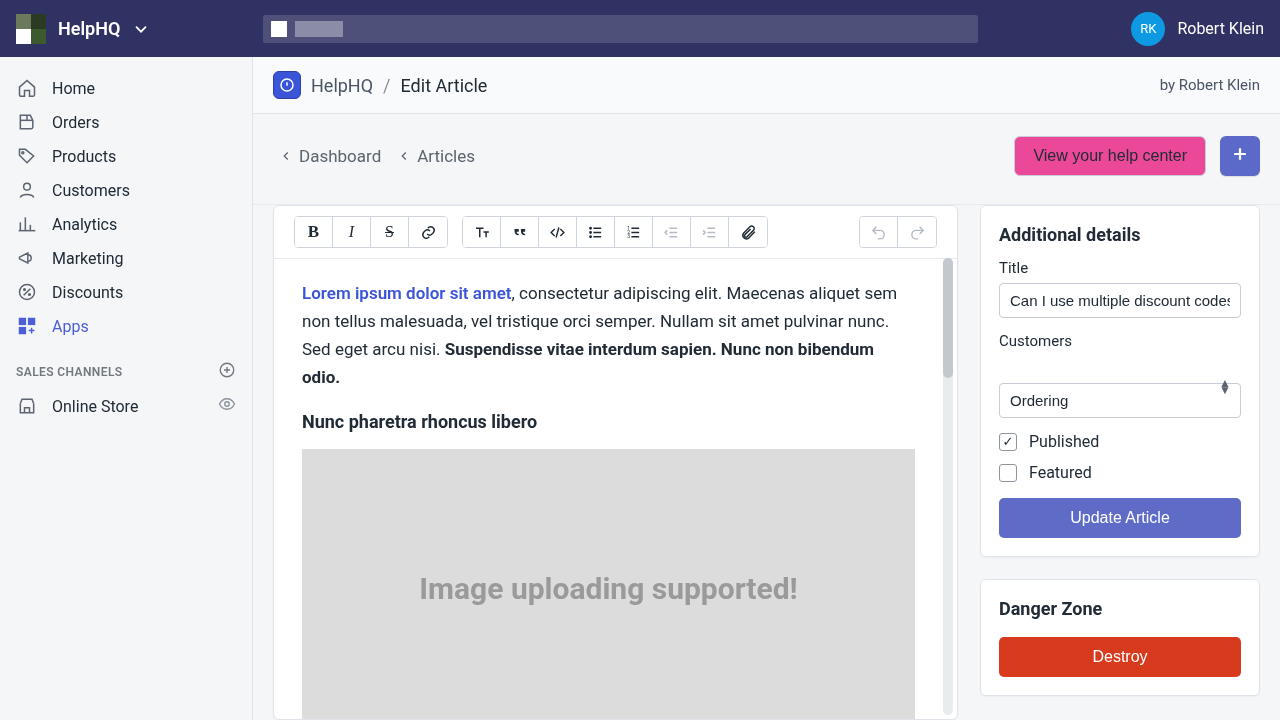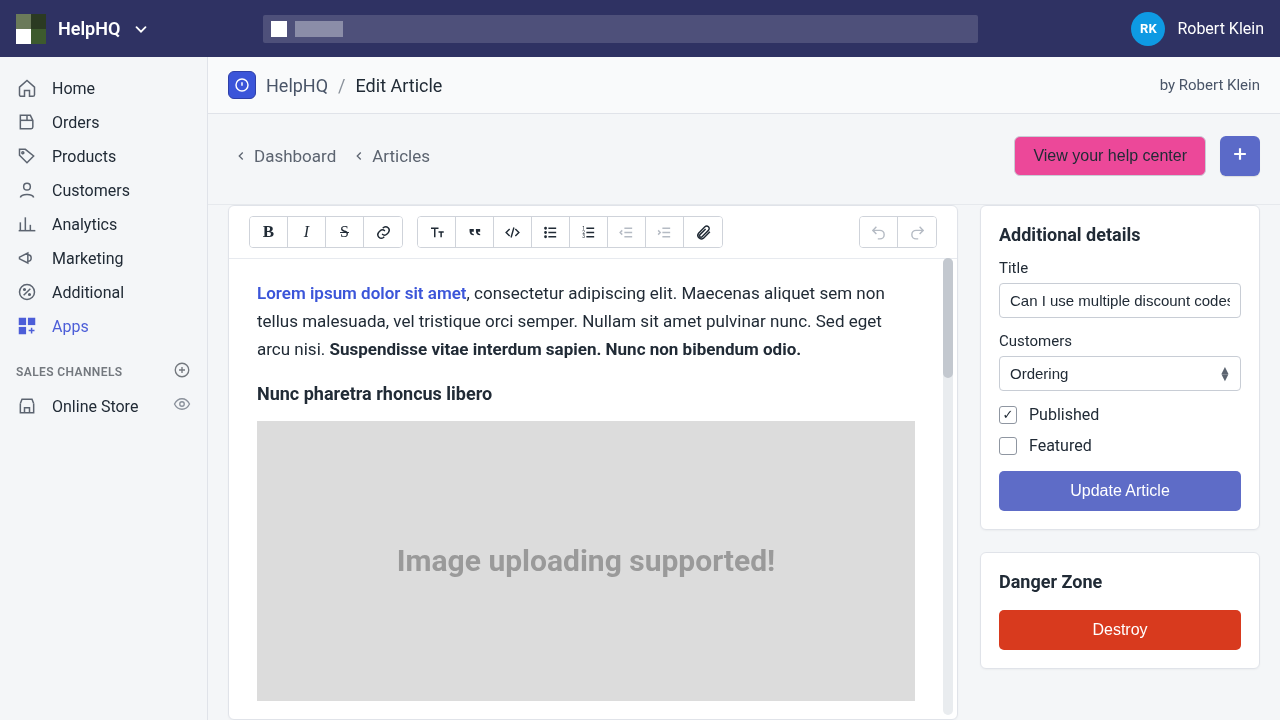--- a/index.html
+++ b/index.html
@@ -59,30 +59,30 @@
   .topbar-right {
     display: flex;
     align-items: center;
     gap: 12px;
   }
   .avatar {
     width: 34px; height: 34px; border-radius: 50%;
     background: #0e9ae3;
     color: #fff;
     display: flex; align-items: center; justify-content: center;
-    font-size: 13px; font-weight: 700;
+    font-size: 13px; font-weight: 400;
   }
   .username { font-size: 16px; }
 
   
   .body-row { display: flex; height: calc(720px - 57px); }
 
   
   .sidebar {
-    width: 208px;
+    width: 253px;
     background: #f4f6f8;
     border-right: 1px solid #e0e3e9;
     padding-top: 14px;
   }
   .nav-item {
     display: flex;
     align-items: center;
     gap: 14px;
     padding: 7px 16px;
     font-size: 16px;
@@ -235,21 +235,21 @@
     box-shadow: 0 1px 2px rgba(0,0,0,0.04);
   }
   .panel h3 { font-size:18px; font-weight:700; margin-bottom:14px; }
   .field-label { font-size:15px; color:#212b36; margin-bottom:6px; display:block; }
   .text-input {
     width:100%; border:1px solid #c8cdd5; border-radius:4px;
     padding:8px 10px; font-size:15px; color:#212b36;
     margin-bottom:14px;
   }
   .select-wrap { position:relative; margin-bottom:14px; }
-  .select-wrap .text-input { margin-bottom:0; padding-right:28px; }
+  .select-wrap .text-input { margin-bottom:0; padding-right:28px;margin-top:27px; }
   .select-caret {
     position:absolute; right:10px; top:50%; transform:translateY(-50%);
     color:#5c6470; font-size:12px; display:flex; flex-direction:column; line-height:7px;
   }
   .check-row {
     display:flex; align-items:center; gap:12px;
     margin-bottom:12px; font-size:16px;
   }
   .checkbox {
     width:18px; height:18px; border:1px solid #8f96a1;
@@ -356,21 +356,21 @@
     </div>
     <div class="nav-item">
       <span class="nav-icon">
         <svg width="20" height="20" viewBox="0 0 24 24" fill="none" stroke="#5c6470" stroke-width="1.8">
             <circle cx="12" cy="12" r="9"></circle>
             <path d="M8 16l8-8"></path>
             <circle cx="9" cy="9" r="1"></circle>
             <circle cx="15" cy="15" r="1"></circle>
           </svg>
       </span>
-      <span>Additional</span>
+      <span>Discounts</span>
     </div>
     <div class="nav-item active">
       <span class="nav-icon">
         <svg width="20" height="20" viewBox="0 0 24 24" fill="none" stroke="#4c5ed8" stroke-width="1.8">
             <rect x="3" y="3" width="7" height="7"></rect>
             <rect x="14" y="3" width="7" height="7"></rect>
             <rect x="3" y="14" width="7" height="7"></rect>
             <path d="M17.5 14v7M14 17.5h7"></path>
           </svg>
       </span>

